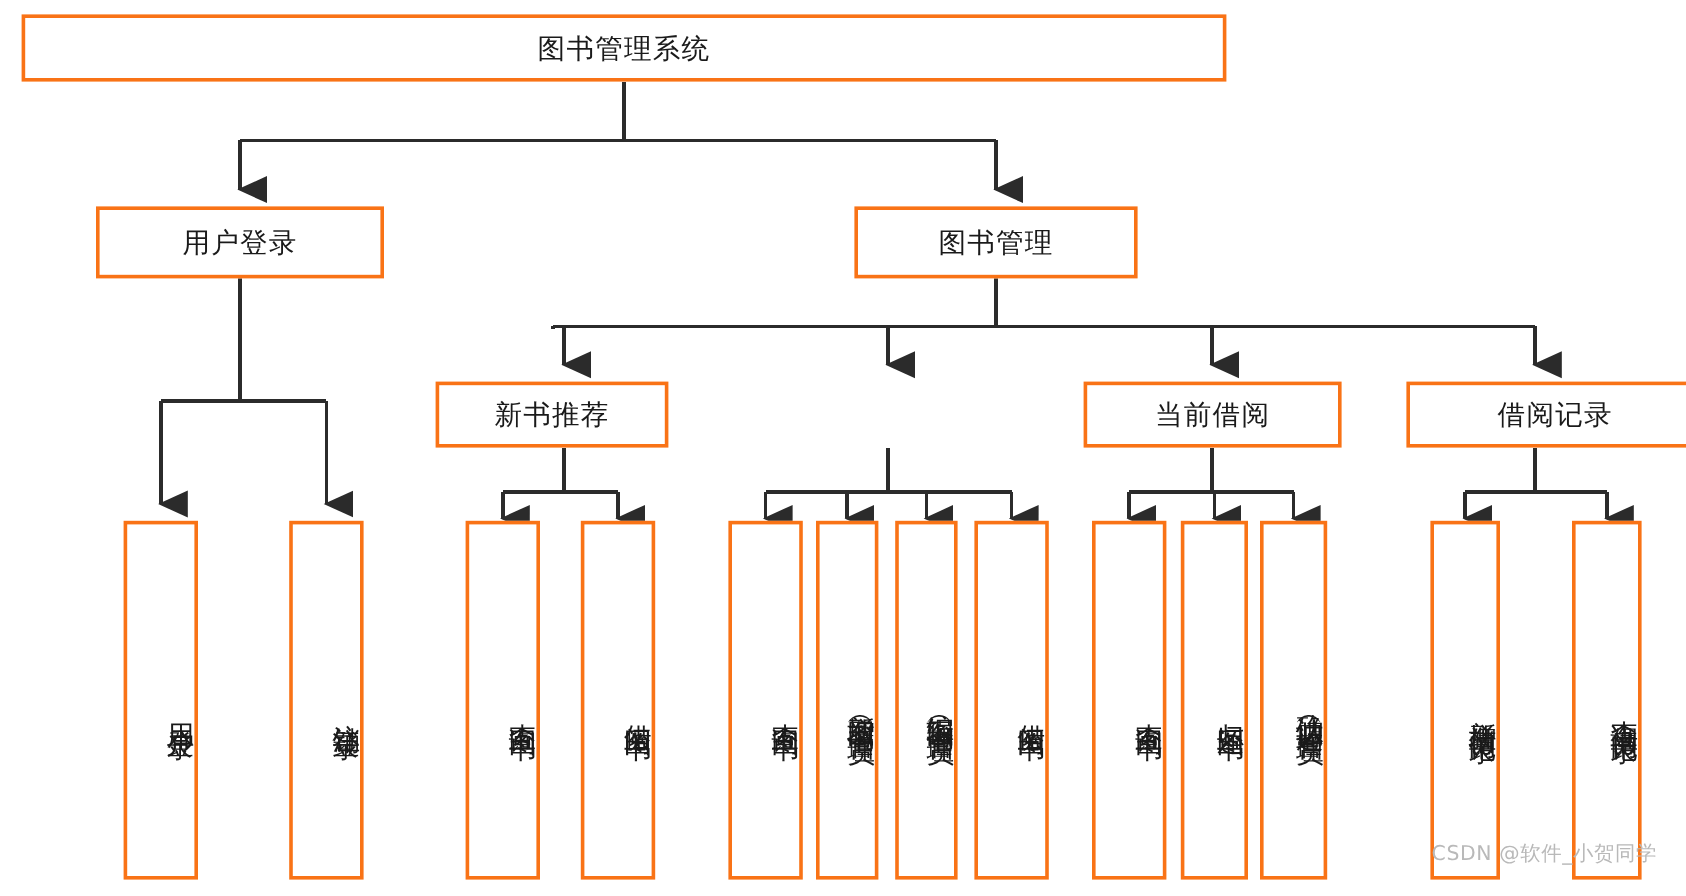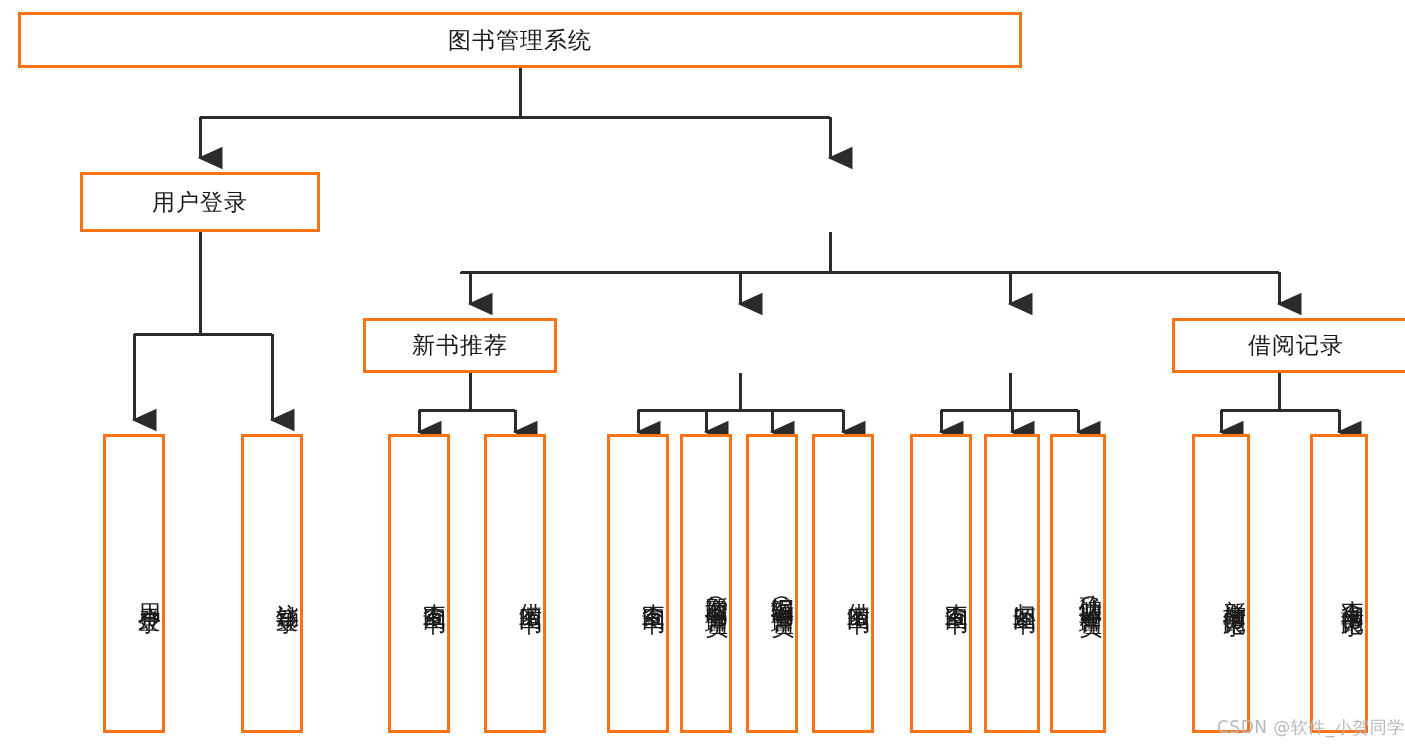--- a/index.html
+++ b/index.html
@@ -124,23 +124,29 @@
     </g>
   </svg>
 
   <div class="node node-root" style="left: 18px; top: 12px; width: 1004px; height: 56px;">
     <span>图书管理系统</span>
   </div>
 
   <div class="node node-h" style="left: 80px; top: 172px; width: 240px; height: 60px;">
     <span>用户登录</span>
   </div>
+  <div class="node node-h" style="left: 712px; top: 172px; width: 236px; height: 60px;">
+    <span>图书管理</span>
+  </div>
 
   <div class="node node-h" style="left: 363px; top: 318px; width: 194px; height: 55px;">
     <span>新书推荐</span>
+  </div>
+  <div class="node node-h" style="left: 903px; top: 318px; width: 215px; height: 55px;">
+    <span>当前借阅</span>
   </div>
   <div class="node node-h" style="left: 1172px; top: 318px; width: 248px; height: 55px;">
     <span>借阅记录</span>
   </div>
 
   <div class="node node-v" style="left: 103px; top: 434px; width: 62px; height: 299px;">
     <span>用户登录</span>
   </div>
   <div class="node node-v" style="left: 241px; top: 434px; width: 62px; height: 299px;">
     <span>注销登录</span>
@@ -172,15 +178,15 @@
   <div class="node node-v" style="left: 1050px; top: 434px; width: 56px; height: 299px;">
     <span>确认归还（管理员）</span>
   </div>
   <div class="node node-v" style="left: 1192px; top: 434px; width: 58px; height: 299px;">
     <span>新增借阅记录</span>
   </div>
   <div class="node node-v" style="left: 1310px; top: 434px; width: 58px; height: 299px;">
     <span>查询借阅记录</span>
   </div>
 
-  <div class="watermark" style="left: 1193px; top: 716px; margin-left: 24px;">CSDN @软件_小贺同学</div>
+  <div class="watermark" style="left: 1193px; top: 700px;">CSDN @软件_小贺同学</div>
 
 </div>
 
 </body></html>

